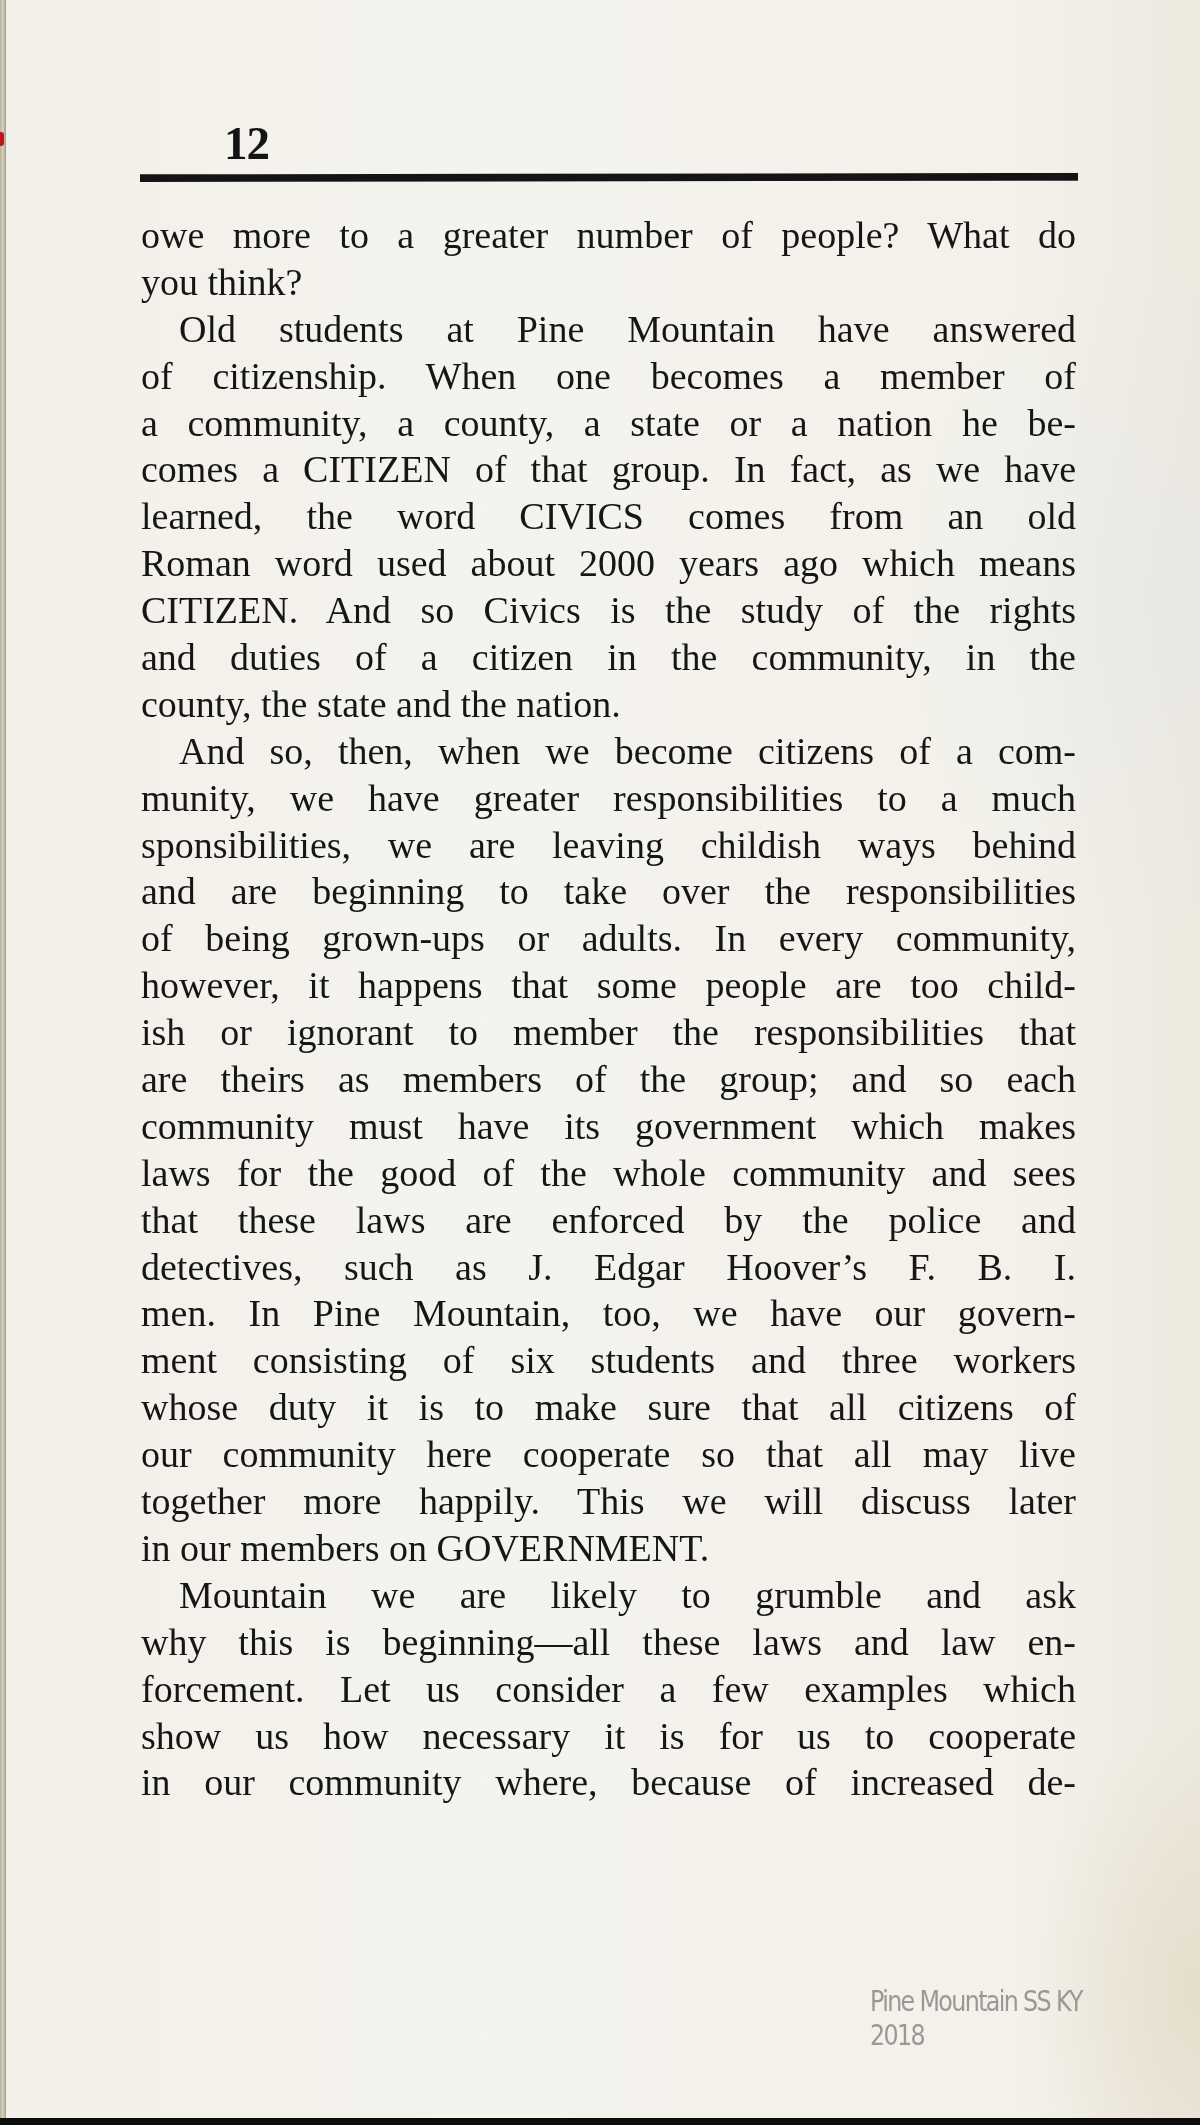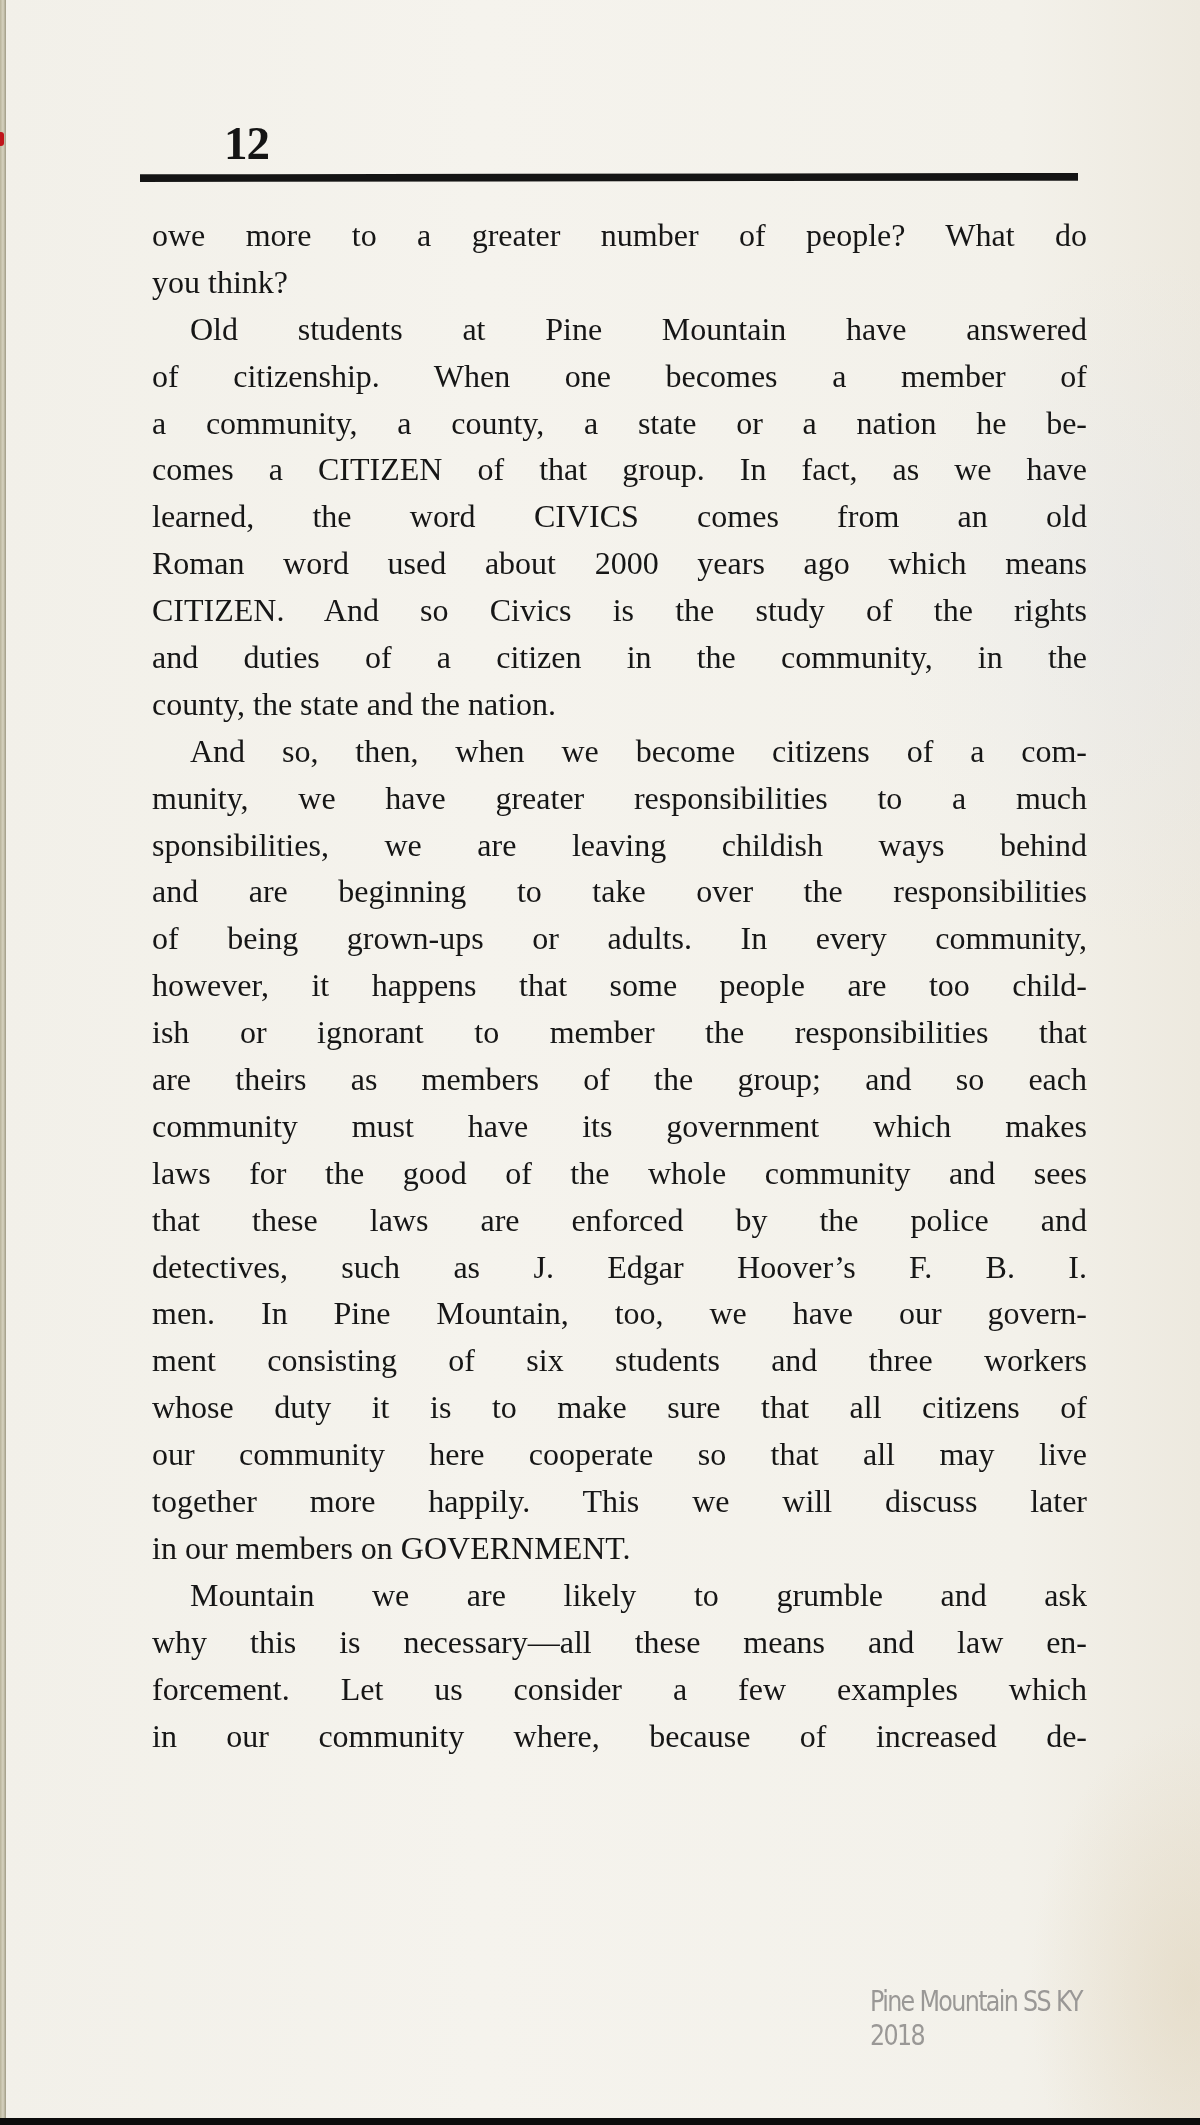--- a/index.html
+++ b/index.html
@@ -56,25 +56,25 @@
     position: absolute;
     left: 140px;
     top: 173px;
     width: 938px;
     height: 9px;
     background: #141414;
     clip-path: polygon(0 15%, 100% 0, 100% 85%, 0 100%);
   }
   .body-text {
     position: absolute;
-    left: 152px;
+    left: 141px;
     top: 212px;
     width: 935px;
     font-family: "Liberation Serif", "DejaVu Serif", serif;
-    font-size: 32px;
+    font-size: 38px;
     color: #161616;
   }
   .line {
     display: block;
     height: 46.9px;
     line-height: 46.9px;
     white-space: nowrap;
     text-align: justify;
     text-align-last: justify;
     overflow: visible;
@@ -147,21 +147,22 @@
         <span class="line">detectives, such as J. Edgar Hoover’s F. B. I.</span>
         <span class="line">men. In Pine Mountain, too, we have our govern-</span>
         <span class="line">ment consisting of six students and three workers</span>
         <span class="line">whose duty it is to make sure that all citizens of</span>
         <span class="line">our community here cooperate so that all may live</span>
         <span class="line">together more happily. This we will discuss later</span>
         <span class="line last">in our members on GOVERNMENT.</span>
       </div>
       <div>
         <span class="line indent">Mountain we are likely to grumble and ask</span>
-        <span class="line">why this is necessary—all these means and law en-</span>
+        <span class="line">why this is beginning—all these laws and law en-</span>
         <span class="line">forcement. Let us consider a few examples which</span>
+        <span class="line">show us how necessary it is for us to cooperate</span>
         <span class="line">in our community where, because of increased de-</span>
       </div>
     </div>
 
   <div class="watermark">Pine Mountain SS KY 2018</div>
 </div>
 <div class="bottom-band"></div>
 
 </body></html>

